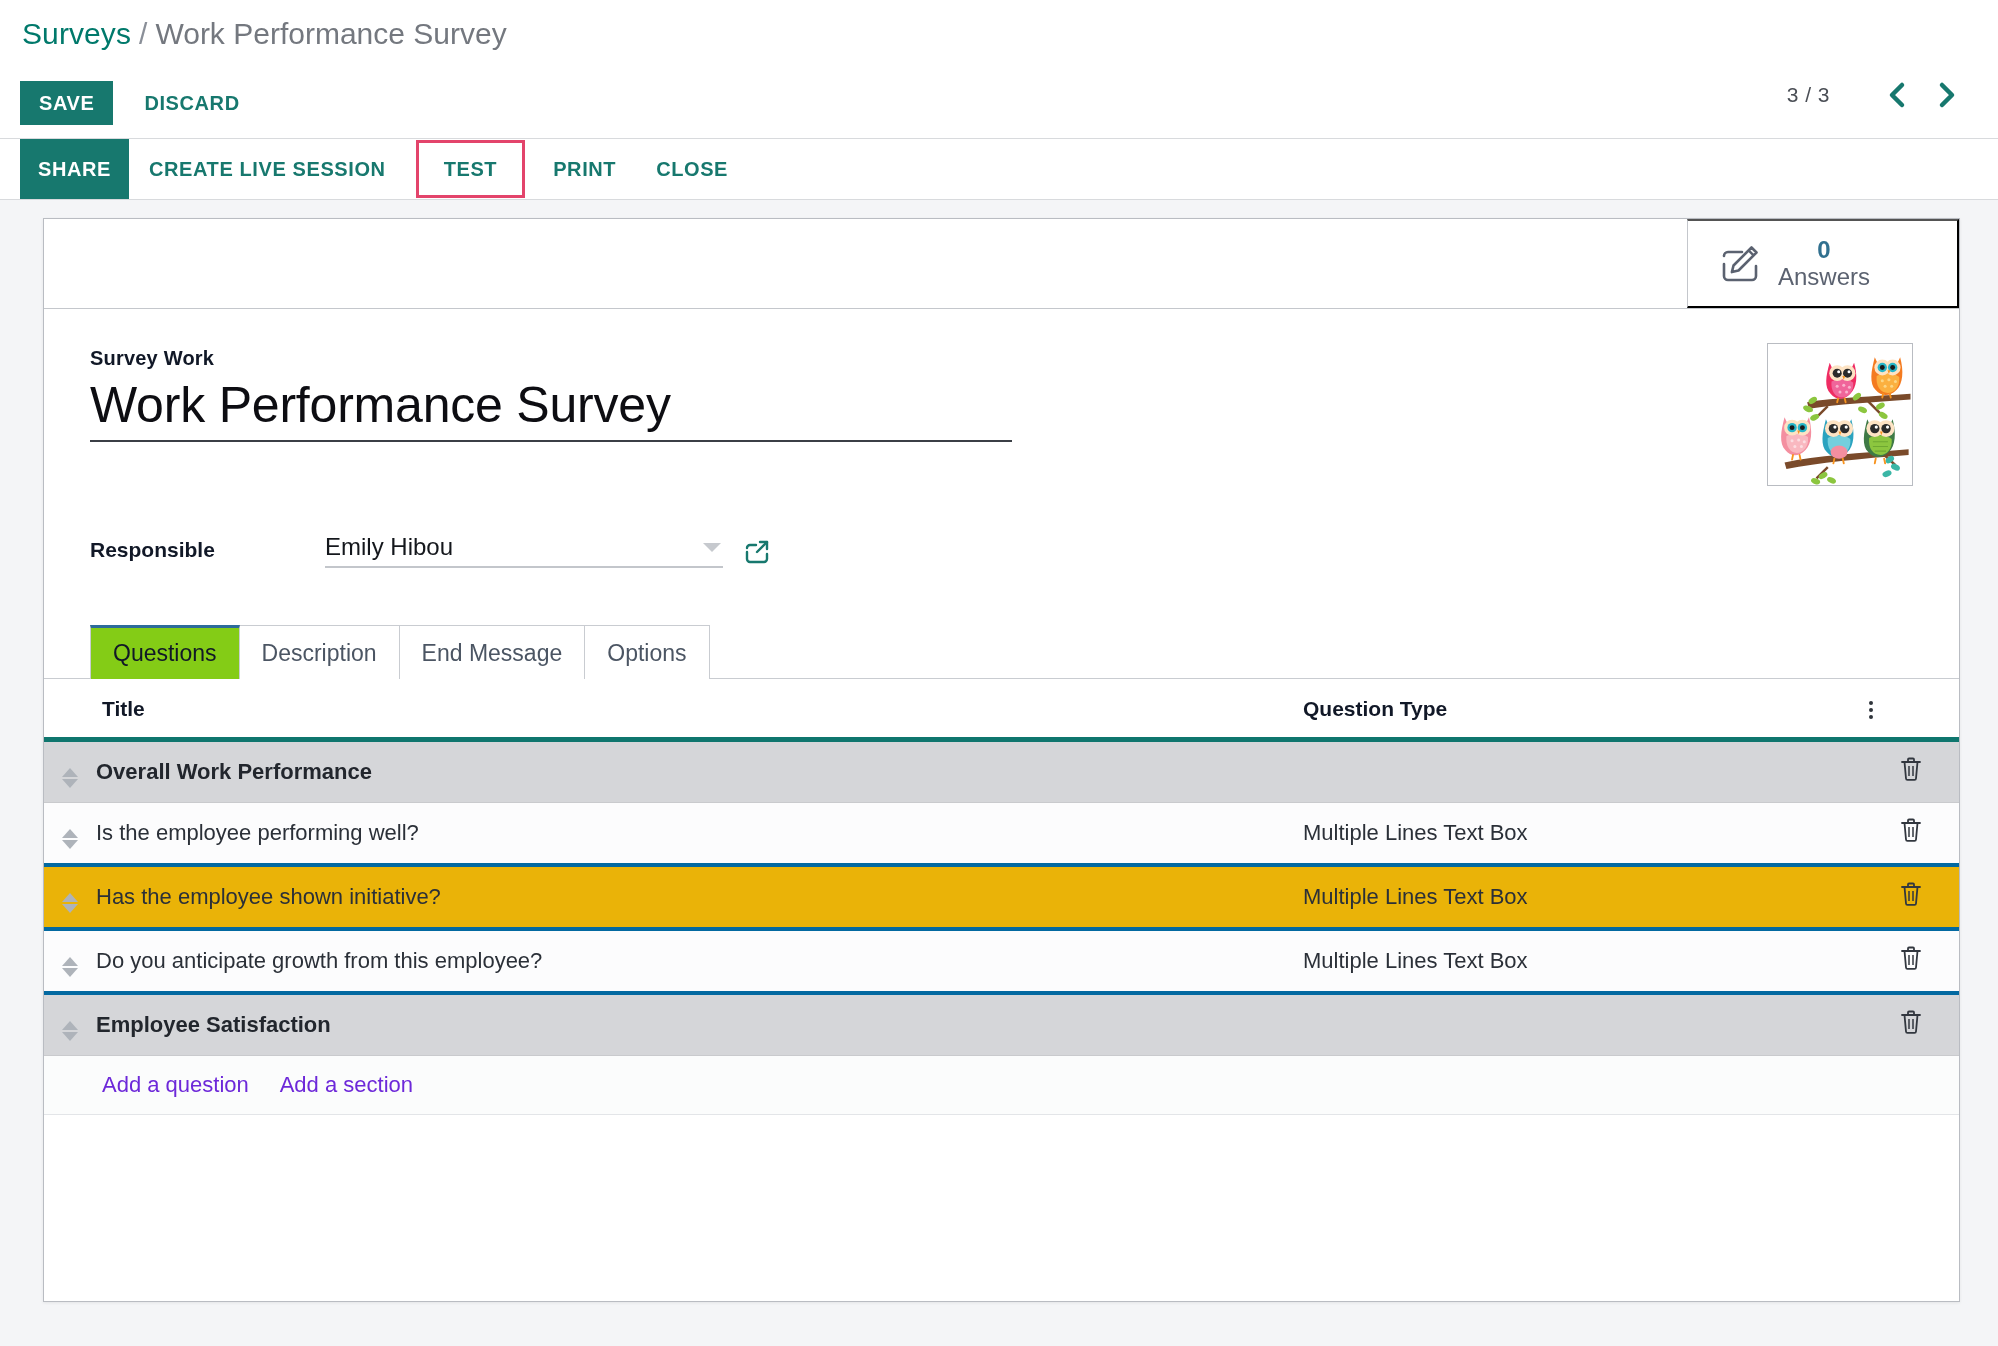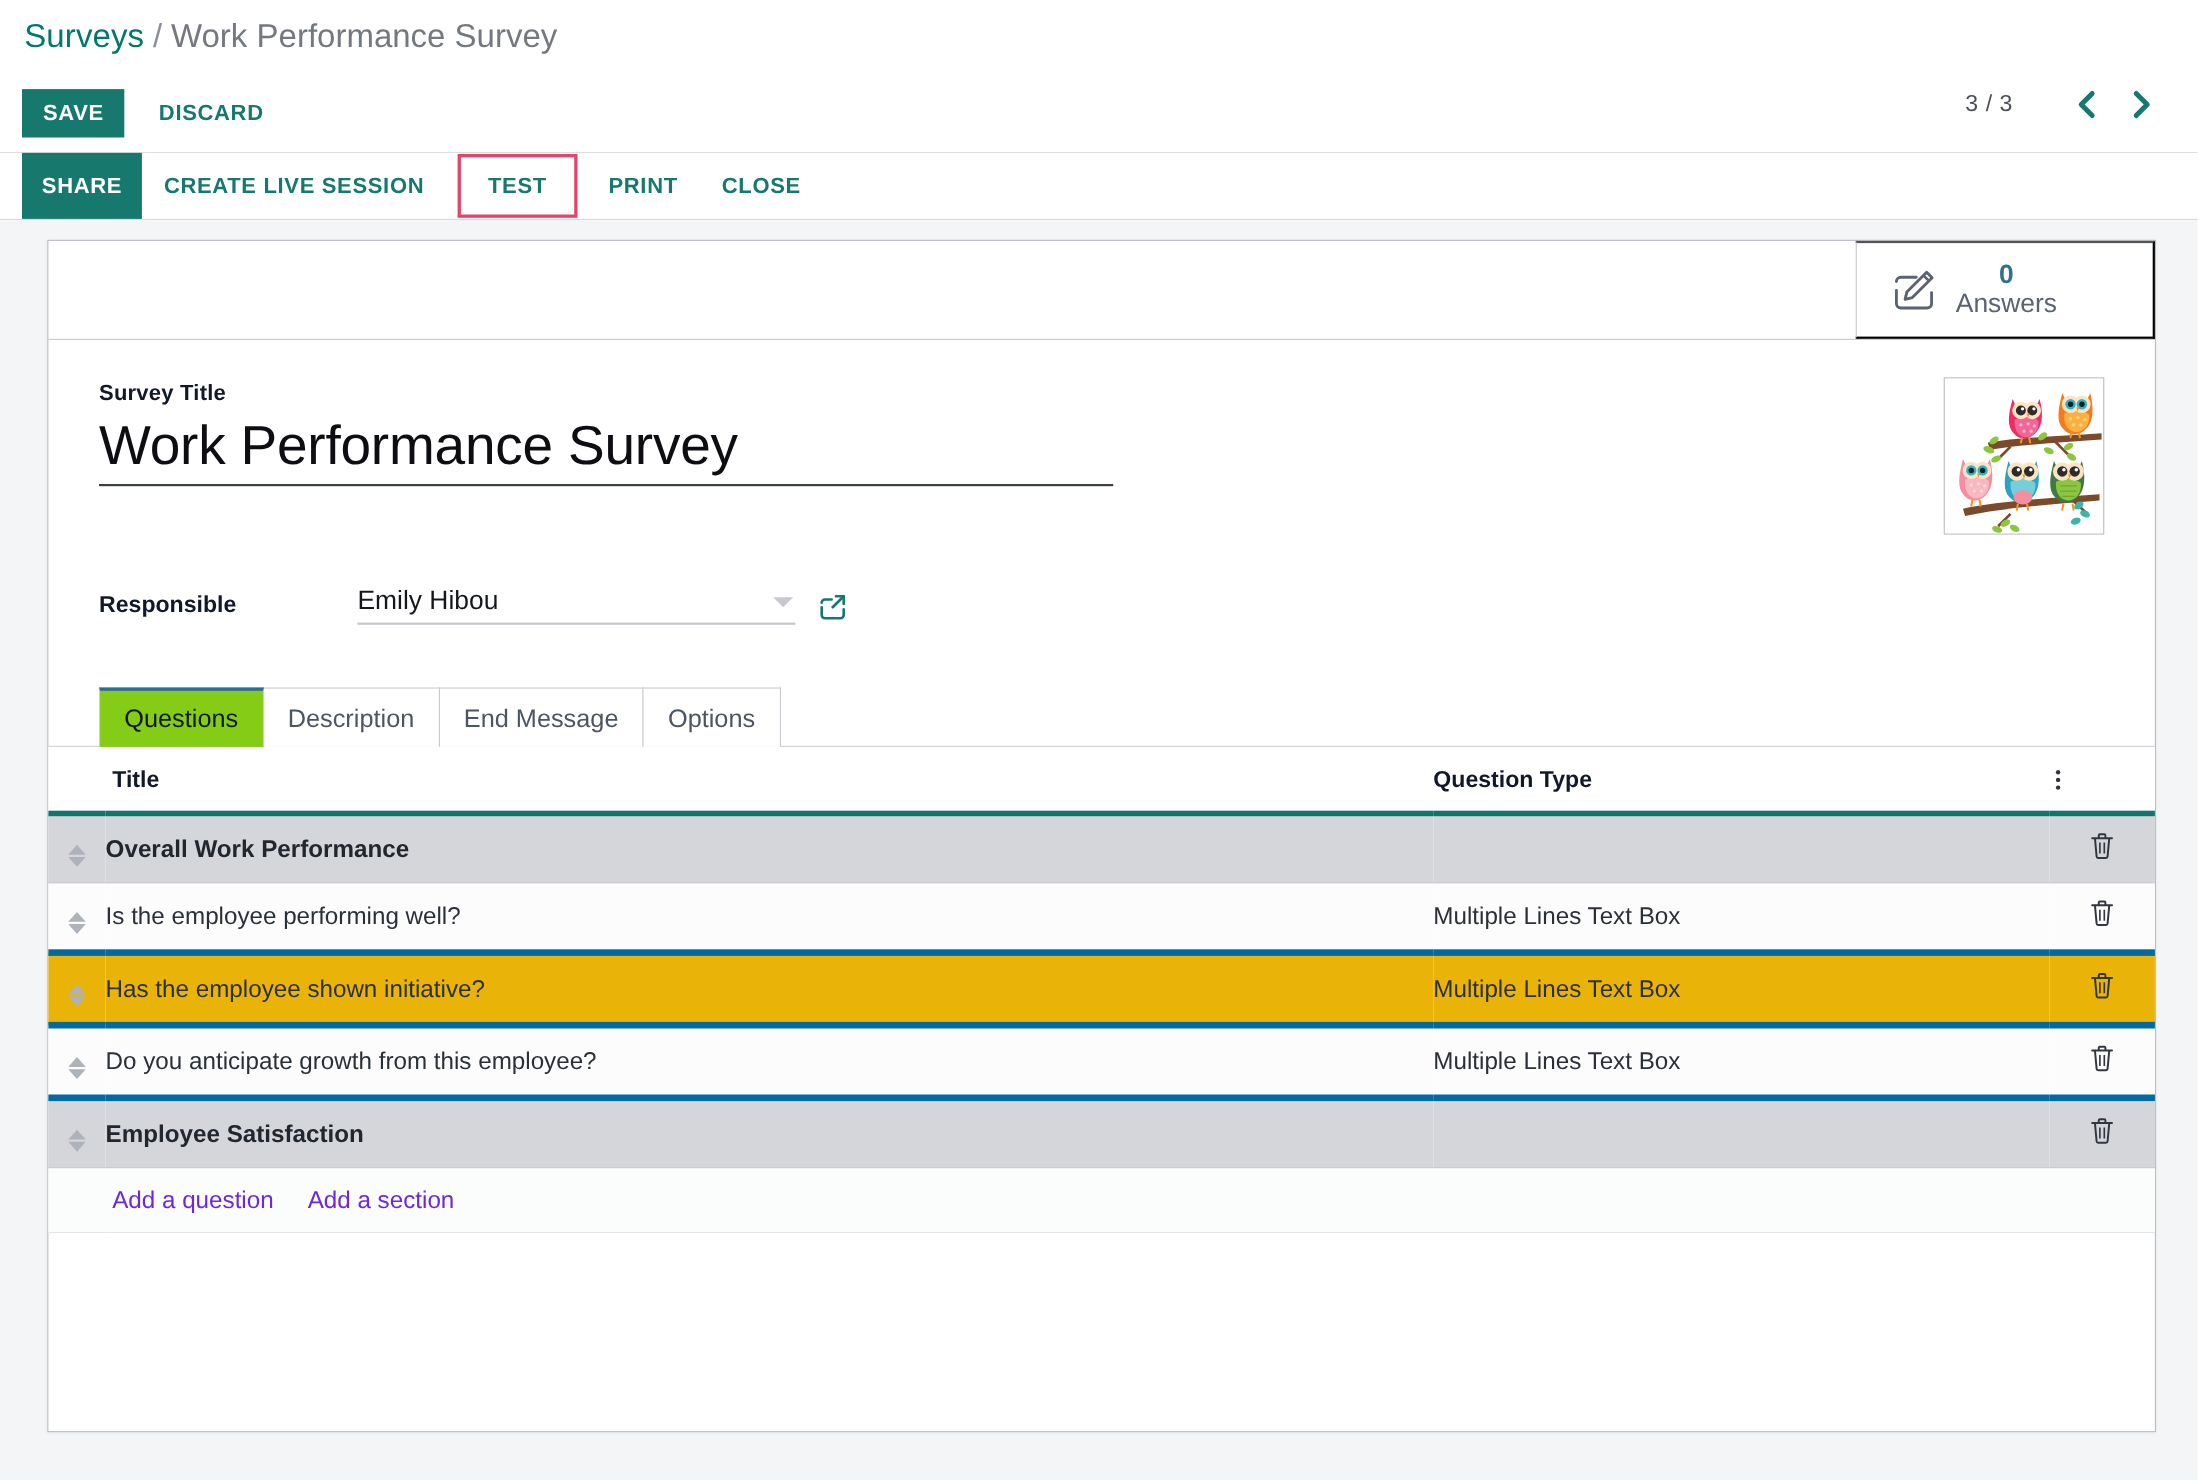--- a/index.html
+++ b/index.html
@@ -279,21 +279,21 @@
   }
   .col-handle { width: 52px; }
   .col-title  { width: auto; padding-left: 6px !important; }
   .col-type   { width: 560px; }
   .col-del    { width: 96px; }
 
   table.qlist td {
     font-size: 22px;
     color: #2b3038;
     padding: 14px 0;
-    border-bottom: 6px solid #0369a1;
+    border-bottom: 4px solid #0369a1;
     vertical-align: middle;
   }
   tr.row-section td { background: #d5d6d9; font-weight: 700; color: #22262d; border-bottom: 1px solid #c9cacd; }
   tr.row-q:nth-of-type(even) td { background: #fcfcfd; }
   tr.row-q td { background: #eab308; }
   td.cell-handle { text-align: center; }
   td.cell-title { padding-left: 6px; }
   td.cell-type { padding-left: 2px; }
   td.cell-del { text-align: center; }
   .handle { display: inline-flex; flex-direction: column; align-items: center; gap: 2px; cursor: grab; }
@@ -506,21 +506,21 @@
               <circle cx="124" cy="90" r="5" fill="#2b2b2b"></circle>
               <circle cx="113.6" cy="88.4" r="1.7" fill="#ffffff"></circle>
               <circle cx="125.6" cy="88.4" r="1.7" fill="#ffffff"></circle>
               <path d="M117.5 93 L120.5 93 L119 97 Z" fill="#f7931e"></path>
               <path d="M113 122 l-1 5 M122 122 l1 5" stroke="#f7931e" stroke-width="2" stroke-linecap="round"></path>
             </g>
           </svg>
         </div>
 
         <div>
-          <div class="field-title-label">Survey Title</div>
+          <div class="field-title-label">Survey Work</div>
           <div class="field-title-value">Work Performance Survey</div>
         </div>
 
         <div class="resp-row">
           <div class="resp-label">Responsible</div>
           <div class="resp-input-wrap">
             <span class="resp-value">Emily Hibou</span>
             <span class="caret-down"></span>
           </div>
           <span class="ext-link">

